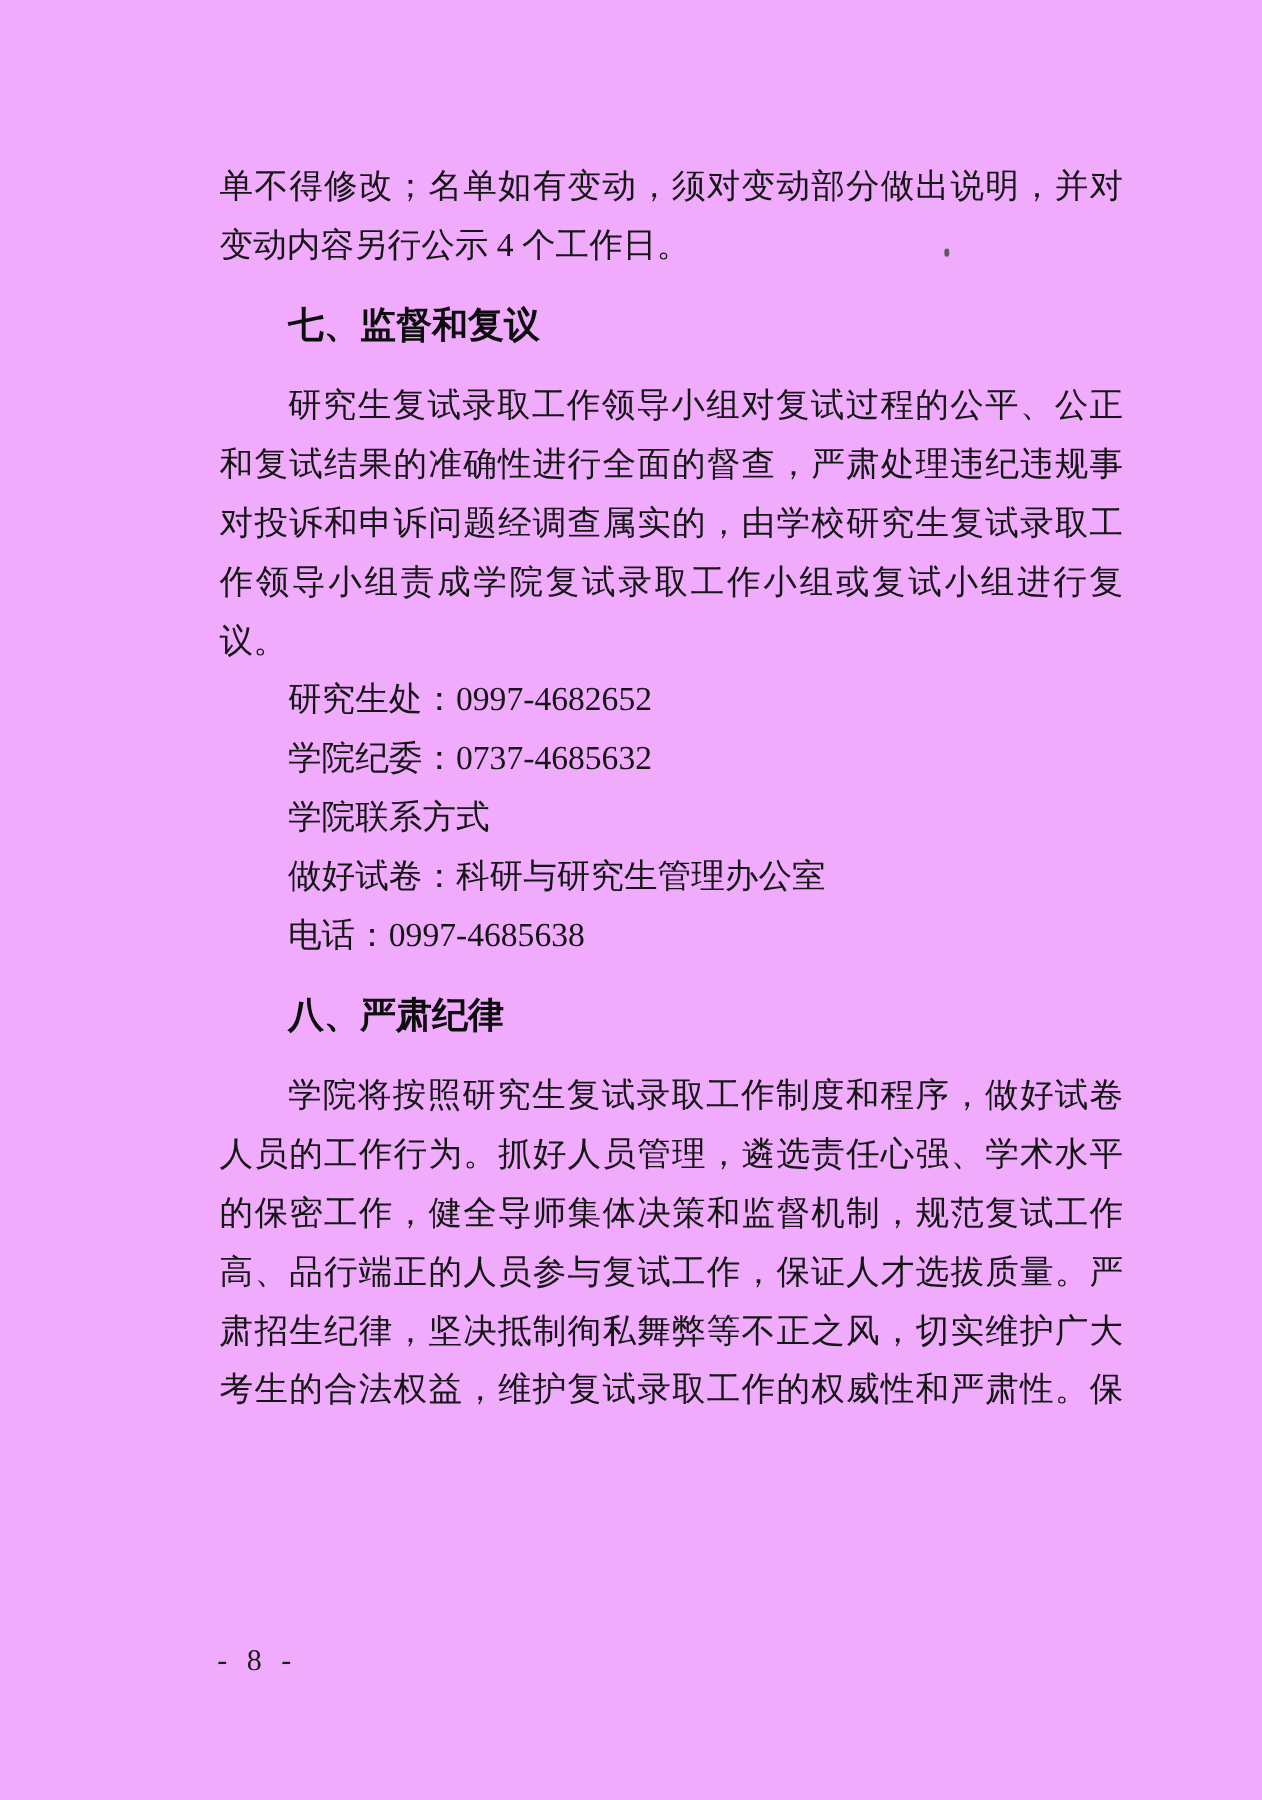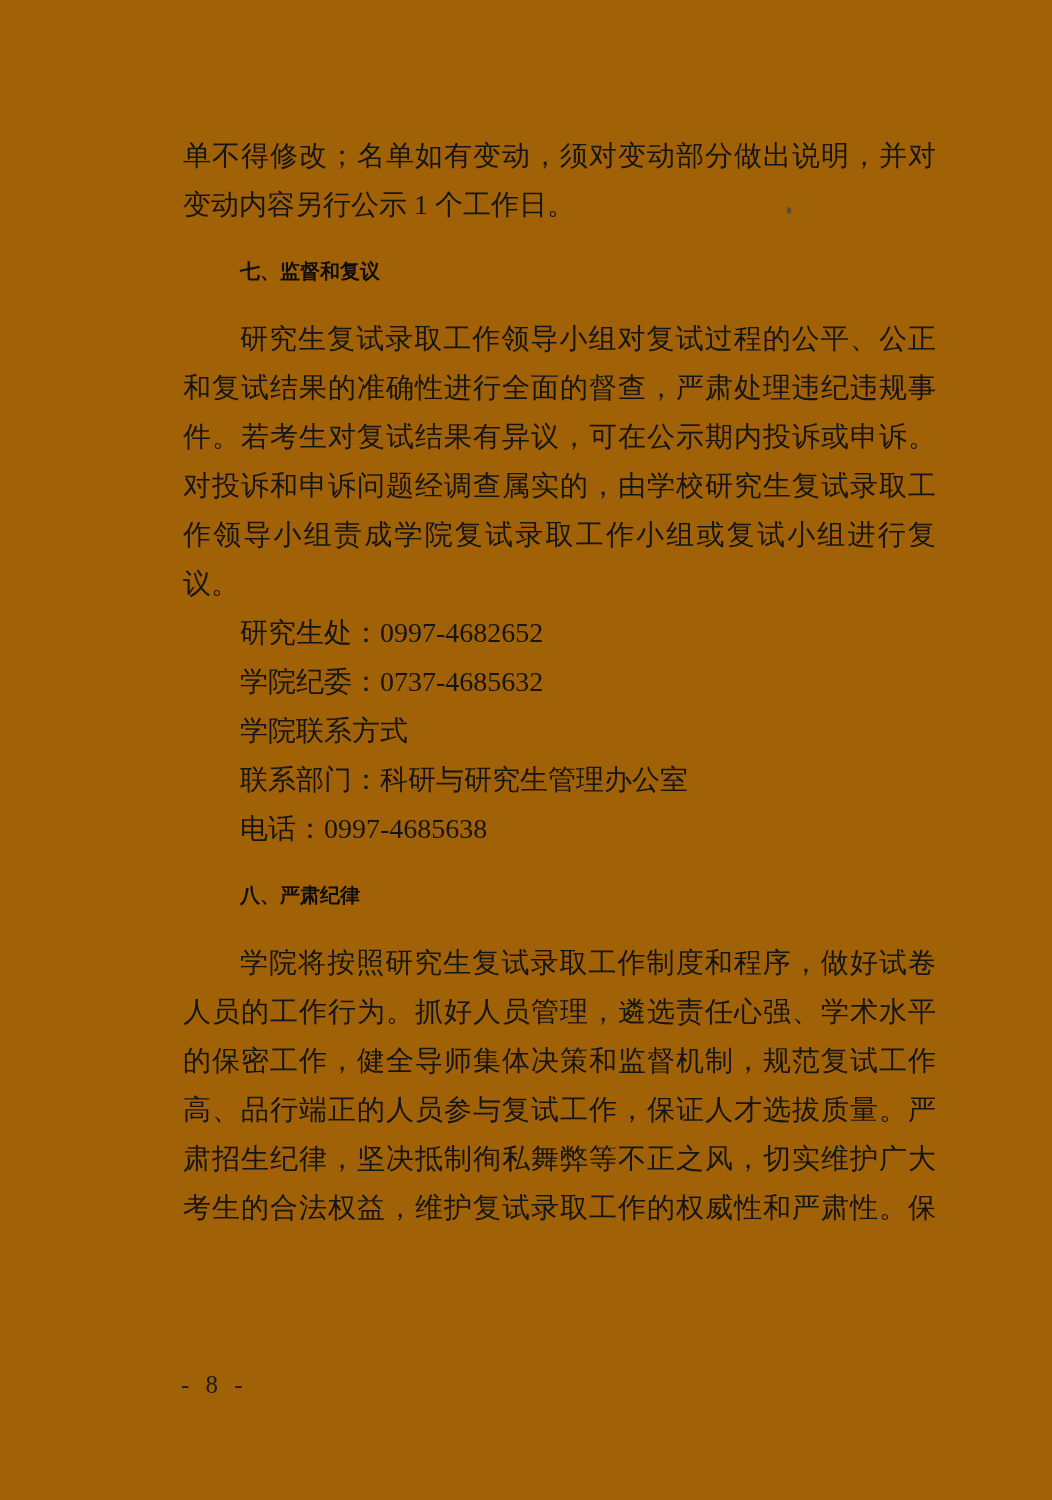--- a/index.html
+++ b/index.html
@@ -5,40 +5,40 @@
   html, body { margin: 0; padding: 0; }
   body {
     width: 1052px; height: 1500px;
     background: #fdfdfc;
     position: relative;
     overflow: hidden;
     font-family: "Liberation Serif", "DejaVu Serif", serif;
   }
   .page {
     position: absolute; inset: 0;
-    background: #a16207;
+    background: #f0abfc;
   }
   .doc {
     position: absolute;
     left: 183px; top: 131px; width: 753px;
     color: #151515;
     font-size: 28px;
     font-family: "Liberation Serif", "DejaVu Serif", serif;
   }
   .ln { height: 49px; line-height: 49px; }
   
   .j  { text-align: justify; text-align-last: justify; text-justify: inter-character; }
   
   .ind { padding-left: 57px; }
   
   .hd {
     font-weight: 700;
     padding-left: 57px;
     margin: 18px 0;
-    font-size: 20px;
+    font-size: 30px;
     height: 49px; line-height: 49px;
     color: #0d0d0d;
     font-family: "Liberation Sans", "DejaVu Sans", sans-serif;
   }
   .footer {
     position: absolute;
     left: 181px; top: 1368px;
     font-size: 25px;
     letter-spacing: 5px;
     color: #1c1c1c;
@@ -55,35 +55,34 @@
   }
 </style>
 </head>
 <body>
 
 <div class="page">
 
   <div class="doc">
 
     <div class="ln j">单不得修改；名单如有变动，须对变动部分做出说明，并对</div>
-    <div class="ln">变动内容另行公示 1 个工作日。</div>
+    <div class="ln">变动内容另行公示 4 个工作日。</div>
 
     <div class="hd">七、监督和复议</div>
 
     <div class="ln j ind">研究生复试录取工作领导小组对复试过程的公平、公正</div>
     <div class="ln j">和复试结果的准确性进行全面的督查，严肃处理违纪违规事</div>
-    <div class="ln j">件。若考生对复试结果有异议，可在公示期内投诉或申诉。</div>
     <div class="ln j">对投诉和申诉问题经调查属实的，由学校研究生复试录取工</div>
     <div class="ln j">作领导小组责成学院复试录取工作小组或复试小组进行复</div>
     <div class="ln">议。</div>
 
     <div class="ln ind">研究生处：0997-4682652</div>
     <div class="ln ind">学院纪委：0737-4685632</div>
     <div class="ln ind">学院联系方式</div>
-    <div class="ln ind">联系部门：科研与研究生管理办公室</div>
+    <div class="ln ind">做好试卷：科研与研究生管理办公室</div>
     <div class="ln ind">电话：0997-4685638</div>
 
     <div class="hd">八、严肃纪律</div>
 
     <div class="ln j ind">学院将按照研究生复试录取工作制度和程序，做好试卷</div>
     <div class="ln j">人员的工作行为。抓好人员管理，遴选责任心强、学术水平</div>
     <div class="ln j">的保密工作，健全导师集体决策和监督机制，规范复试工作</div>
     <div class="ln j">高、品行端正的人员参与复试工作，保证人才选拔质量。严</div>
     <div class="ln j">肃招生纪律，坚决抵制徇私舞弊等不正之风，切实维护广大</div>
     <div class="ln j">考生的合法权益，维护复试录取工作的权威性和严肃性。保</div>

